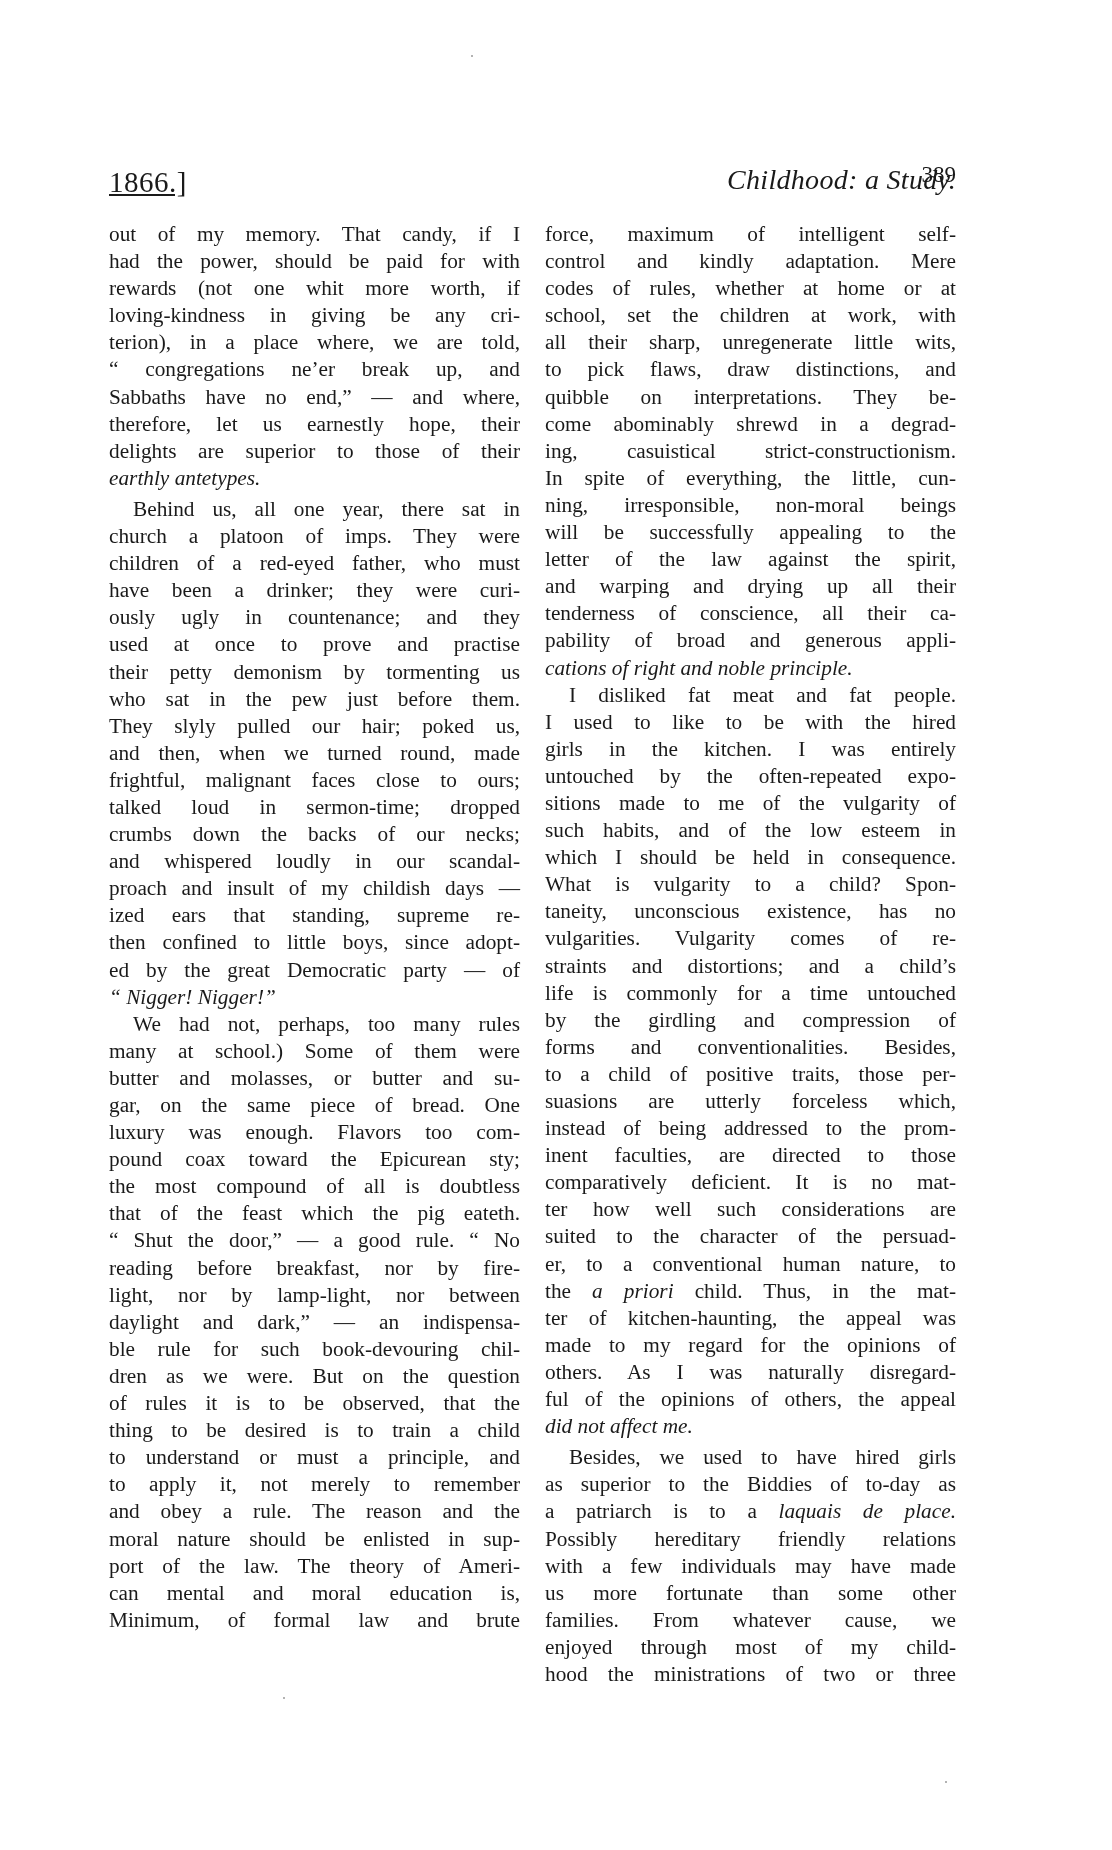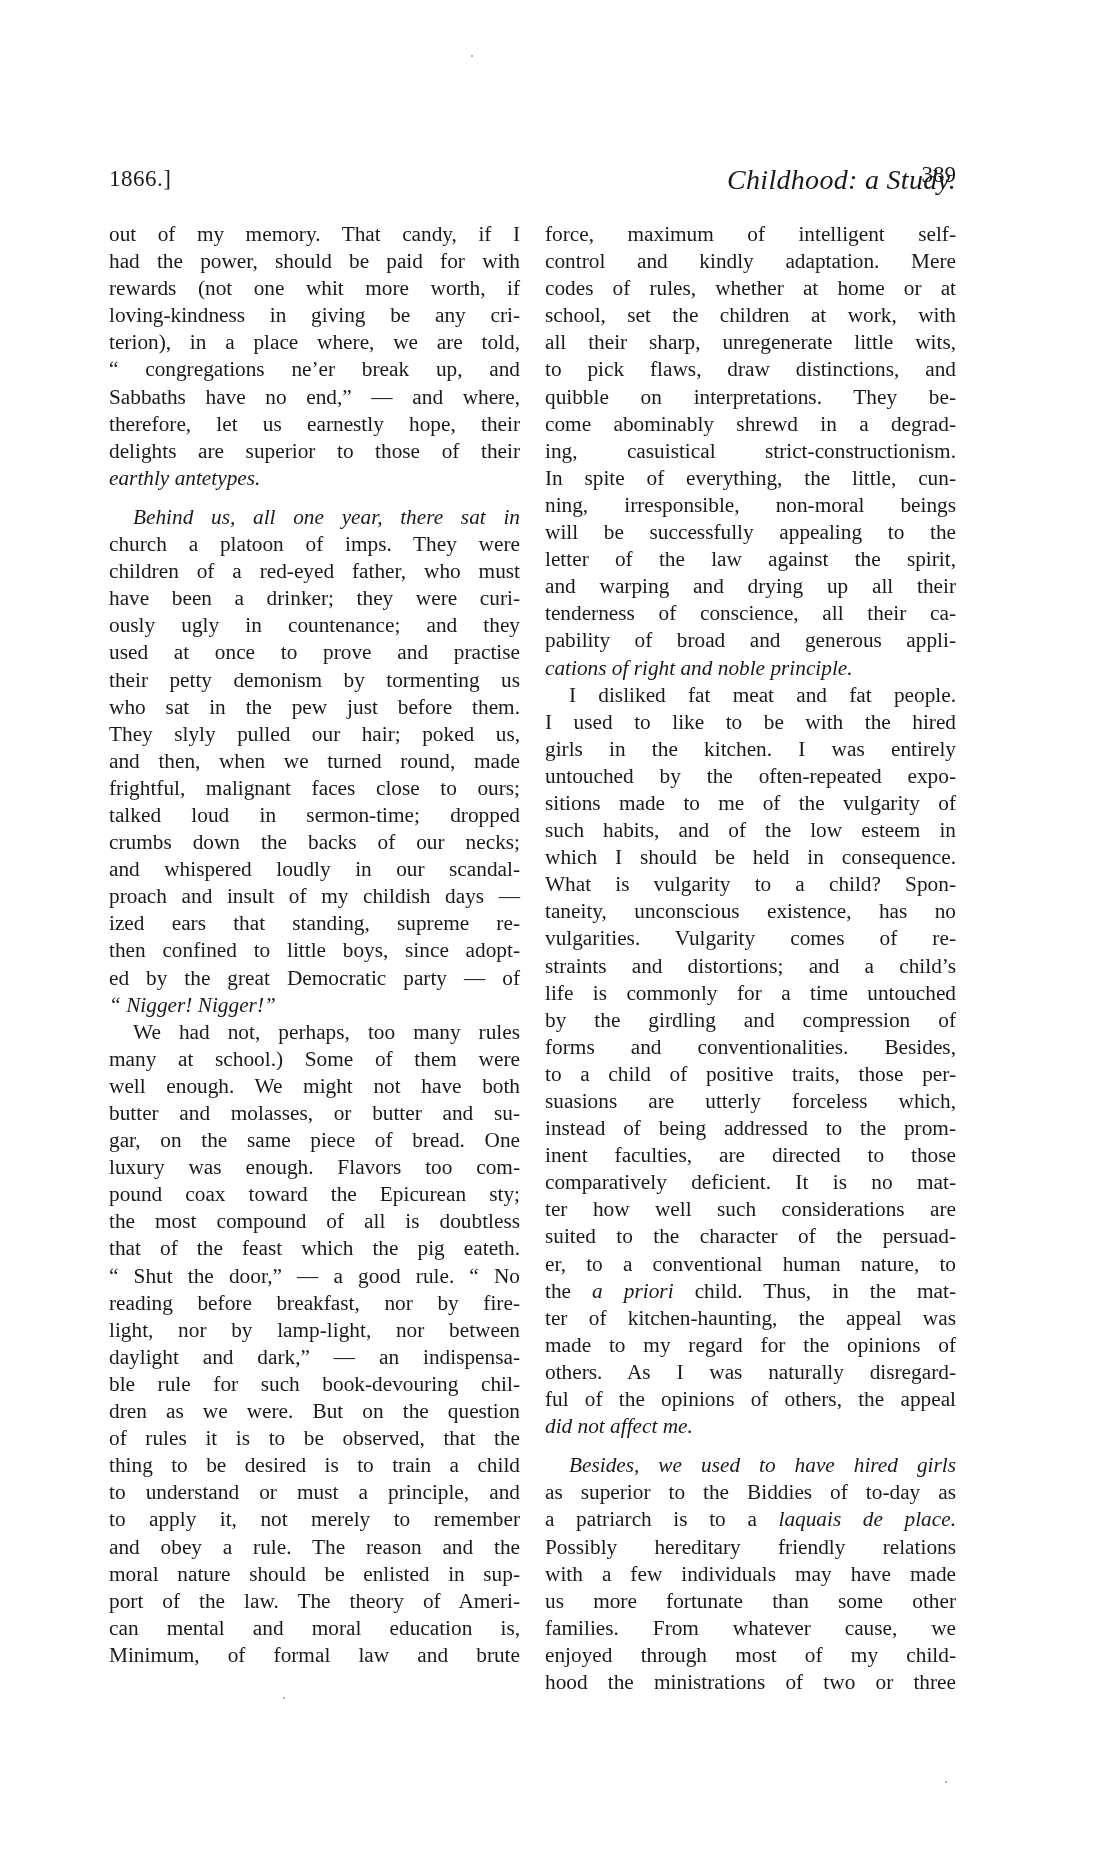--- a/index.html
+++ b/index.html
@@ -1,31 +1,31 @@
 <!DOCTYPE html>
 <html><head>
 <meta charset="utf-8">
 <style>
   html, body { margin: 0; padding: 0; background: #ffffff; }
   body { width: 1112px; height: 1850px; position: relative; overflow: hidden;
          font-family: "Liberation Serif", "DejaVu Serif", serif; color: #1a1a1a; }
   .speck { position: absolute; width: 2px; height: 2px; background: #9a9a9a; border-radius: 1px; }
   .header { position: absolute; top: 160px; left: 109px; width: 847px; height: 40px; }
-  .hdr-left { position: absolute; left: 0; top: 6px; font-size: 23px; letter-spacing: 0.5px; }
+  .hdr-left { position: absolute; left: 0; top: 6px; font-size: 29px; letter-spacing: 0.5px; text-decoration: underline; }
   .hdr-title { position: absolute; left: 0; right: 0; top: 4px; text-align: right;
                font-style: italic; font-size: 28px; letter-spacing: 0.3px; }
   .hdr-right { position: absolute; right: 0; top: 2px; font-size: 23px; }
   .column { position: absolute; top: 221px; width: 411px; }
   .col-left { left: 109px; }
   .col-right { left: 545px; }
   .line { display: block; height: 27.1px; line-height: 27.1px; font-size: 21.3px;
           text-align: justify; text-align-last: justify; white-space: nowrap; overflow: visible; }
   .line.last { text-align-last: left; font-style: italic; }
   .line.indent { text-indent: 24px; }
-  .line.gap { margin-top: 12px; font-style: italic; }
+  .line.gap { margin-top: 4px; }
   em.it { font-style: italic; }
 </style>
 </head>
 <body>
 
 <div class="speck" style="left:471px;top:55px;"></div>
 <div class="speck" style="left:283px;top:1697px;"></div>
 <div class="speck" style="left:945px;top:1781px;"></div>
 
 <header class="header">
@@ -59,21 +59,20 @@
     <span class="line"><span>talked loud in sermon-time; dropped</span></span>
     <span class="line"><span>crumbs down the backs of our necks;</span></span>
     <span class="line"><span>and whispered loudly in our scandal-</span></span>
     <span class="line"><span>proach and insult of my childish days —</span></span>
     <span class="line"><span>ized ears that standing, supreme re-</span></span>
     <span class="line"><span>then confined to little boys, since adopt-</span></span>
     <span class="line"><span>ed by the great Democratic party — of</span></span>
     <span class="line last"><span>“ Nigger!  Nigger!”</span></span>
     <span class="line indent"><span>We had not, perhaps, too many rules</span></span>
     <span class="line"><span>many at school.)  Some of them were</span></span>
-    <span class="line"><span>well enough.  We might not have both</span></span>
     <span class="line"><span>butter and molasses, or butter and su-</span></span>
     <span class="line"><span>gar, on the same piece of bread.  One</span></span>
     <span class="line"><span>luxury was enough.  Flavors too com-</span></span>
     <span class="line"><span>pound coax toward the Epicurean sty;</span></span>
     <span class="line"><span>the most compound of all is doubtless</span></span>
     <span class="line"><span>that of the feast which the pig eateth.</span></span>
     <span class="line"><span>“ Shut the door,” — a good rule.  “ No</span></span>
     <span class="line"><span>reading before breakfast, nor by fire-</span></span>
     <span class="line"><span>light, nor by lamp-light, nor between</span></span>
     <span class="line"><span>daylight and dark,” — an indispensa-</span></span>

